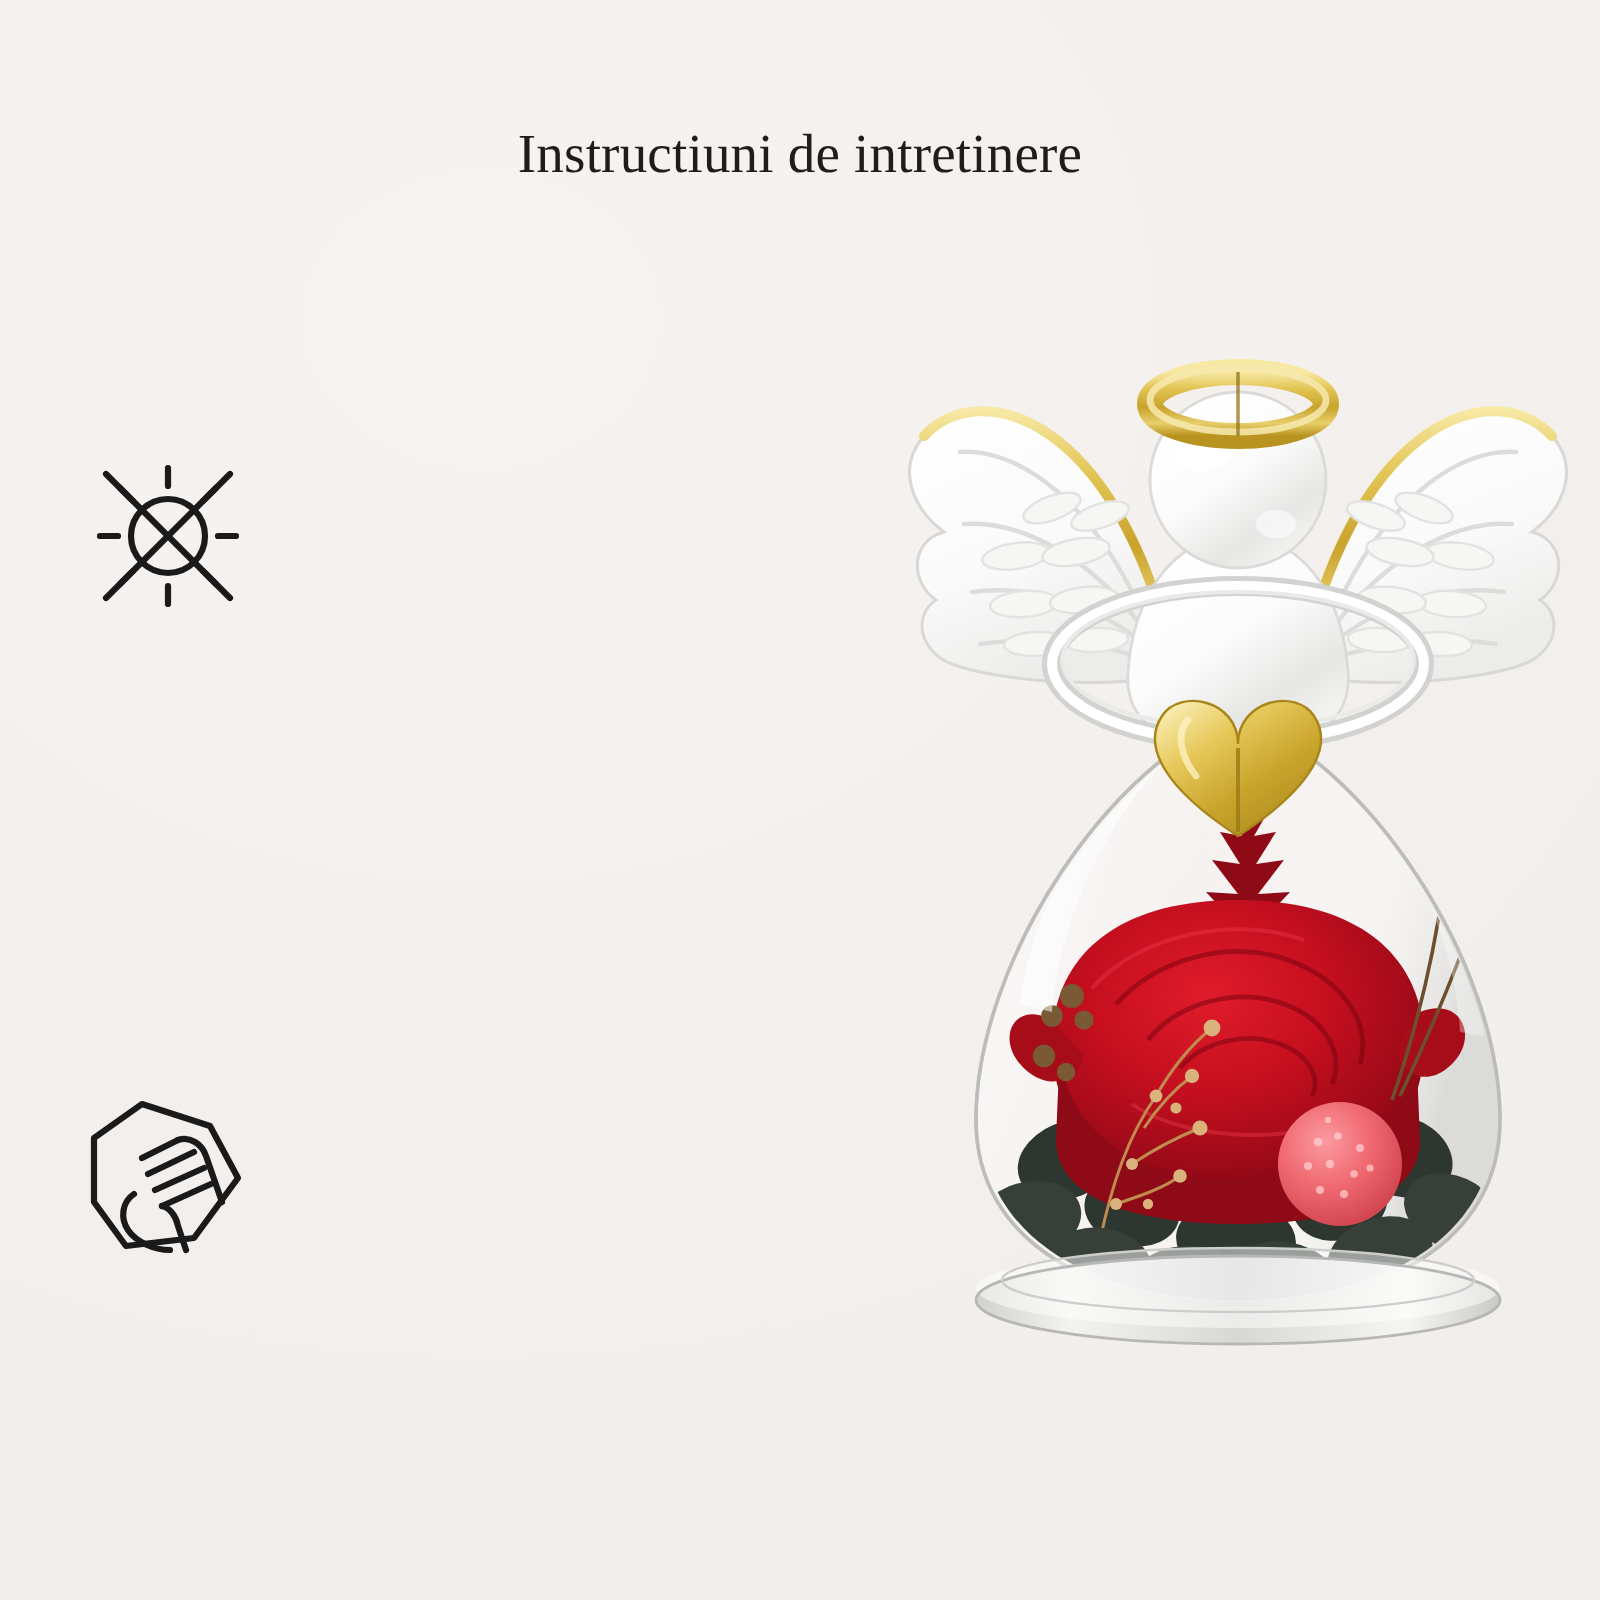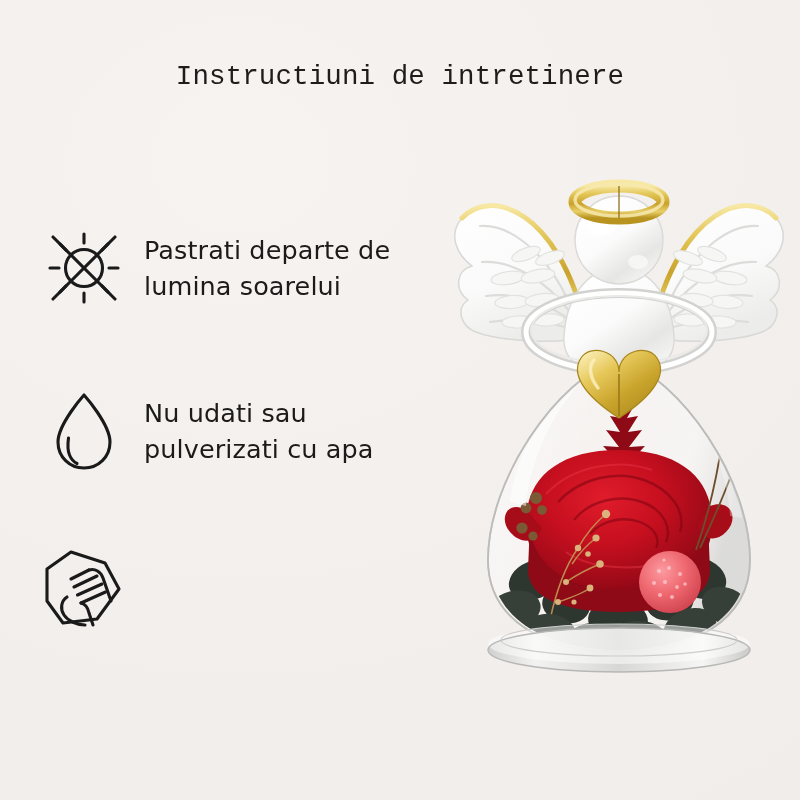--- a/index.html
+++ b/index.html
@@ -25,21 +25,21 @@
   #title {
     position: absolute;
     top: 61px;
     left: 0;
     width: 800px;
     text-align: center;
     font-size: 27.5px;
     font-weight: 400;
     letter-spacing: 0.1px;
     color: #1e1d1c;
-    font-family: Liberation Mono, monospace;
+    font-family: Liberation Serif, serif;
   }
 
   
   .row {
     position: absolute;
     left: 38px;
     display: flex;
     align-items: center;
     gap: 0px;
   }
@@ -93,34 +93,22 @@
         <line x1="9" y1="43" x2="18" y2="43"></line>
         <line x1="68" y1="43" x2="77" y2="43"></line>
         <line x1="18.9" y1="18.9" x2="25.3" y2="25.3"></line>
         <line x1="60.7" y1="60.7" x2="67.1" y2="67.1"></line>
         <line x1="18.9" y1="67.1" x2="25.3" y2="60.7"></line>
         <line x1="60.7" y1="25.3" x2="67.1" y2="18.9"></line>
         <line x1="12" y1="12" x2="74" y2="74"></line>
         <line x1="74" y1="12" x2="12" y2="74"></line>
       </svg>
     </div>
-    <div class="row-text">Pastrati departe de
-lumina soarelui</div>
   </div>
 
-  <div class="row" id="row1">
-    <div class="icon-box">
-      <svg width="70" height="86" viewBox="0 0 70 86" fill="none" stroke="#1a1a1a" stroke-width="3.1" stroke-linecap="round" stroke-linejoin="round">
-        <path d="M35 7 C35 7 9 36 9 54 C9 69 20.6 80 35 80 C49.4 80 61 69 61 54 C61 36 35 7 35 7 Z"></path>
-        <path d="M19.5 50 C19.5 50 18 61 20.5 67 C23 73 28 75.5 28 75.5"></path>
-      </svg>
-    </div>
-    <div class="row-text">Nu udati sau
-pulverizati cu apa</div>
-  </div>
 
   <div class="row" id="row2">
     <div class="icon-box">
       <svg width="86" height="86" viewBox="0 0 86 86" fill="none" stroke="#1a1a1a" stroke-width="3.1" stroke-linecap="round" stroke-linejoin="round">
 
         <path d="M6 24 L30 7 L64 18 L78 44 L56 74 L22 78 L6 56 Z"></path>
 
         <path d="M30 34 L48 25"></path>
         <path d="M33 42 L56 31"></path>
         <path d="M36.5 50 L61 39"></path>

